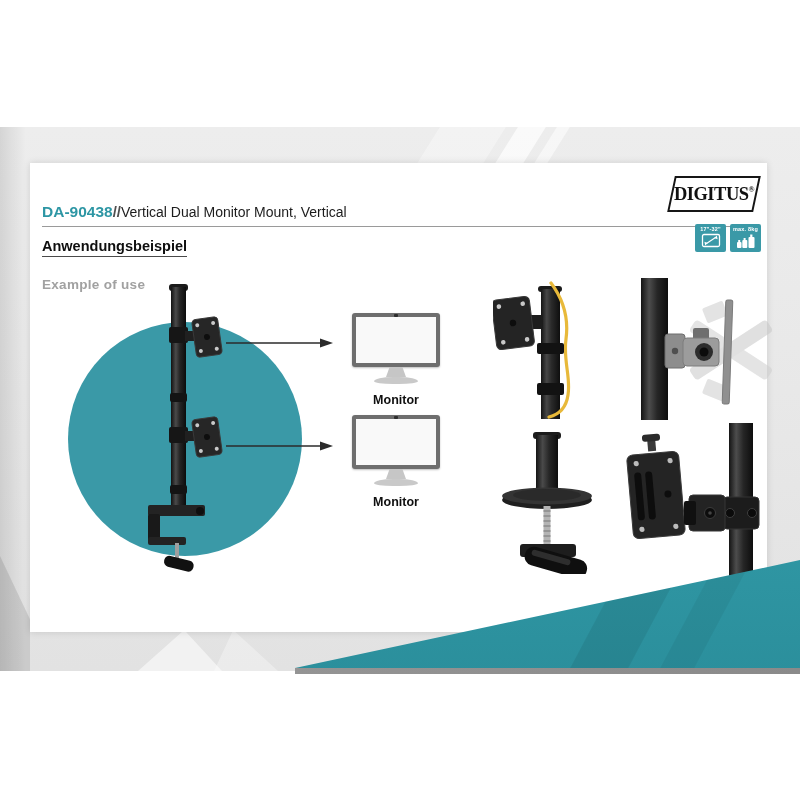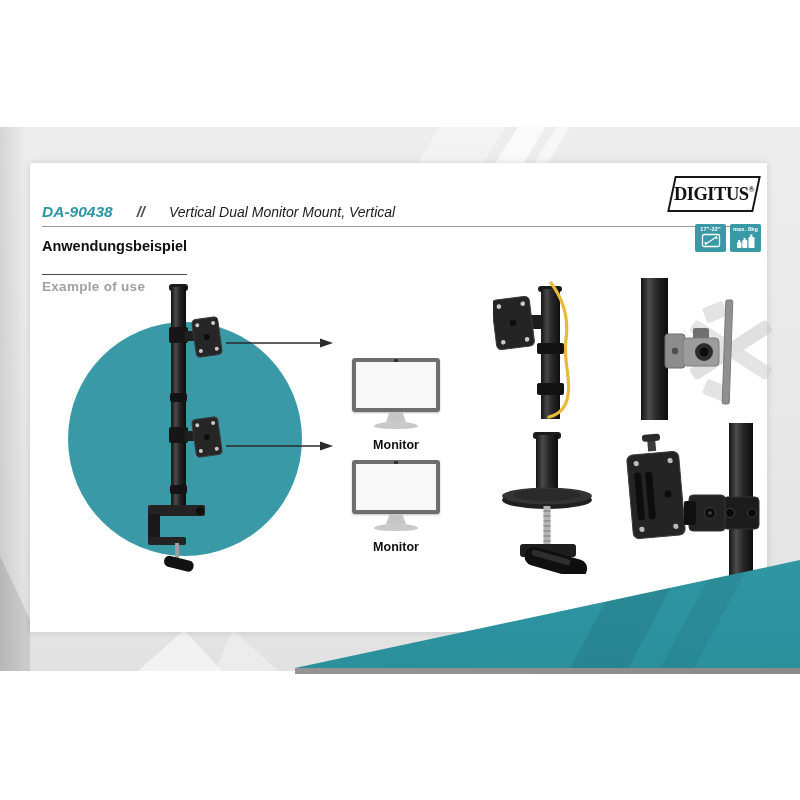--- a/index.html
+++ b/index.html
@@ -37,44 +37,44 @@
 
   
   .logo{position:absolute;right:10px;top:13px;width:86px;height:36px;}
   .logo-box{width:100%;height:100%;border:2.5px solid #161616;box-sizing:border-box;
             transform:skewX(-12deg);display:flex;align-items:center;justify-content:center;background:#fff;}
   .logo-text{transform:skewX(12deg);font-family:"Liberation Serif",serif;font-weight:bold;
              font-size:18.5px;letter-spacing:-.5px;color:#111;white-space:nowrap;}
   .logo-text sup{font-size:8px;vertical-align:8px;letter-spacing:0;}
 
   
-  .hdr{position:absolute;left:12px;top:40px;display:flex;align-items:baseline;gap:24px;white-space:nowrap;font-style:italic;}
+  .hdr{position:absolute;left:12px;top:40px;display:flex;align-items:baseline;gap:0;white-space:nowrap;}
   .pcode{font-weight:bold;font-size:15.5px;color:var(--code-teal,#2d96a4);}
   .sep{font-weight:bold;font-size:15px;color:#4f4f4f;}
   .ptitle{font-size:14px;color:#1c1c1c;}
   .hdr-rule{position:absolute;left:12px;right:10px;top:63px;border-top:1px solid #9a9a9a;}
 
   .sect{position:absolute;left:12px;top:74px;}
   .h-de{display:inline-block;font-weight:bold;font-size:14.5px;color:#0f0f0f;
-        border-bottom:1.5px solid #4a4a4a;padding-bottom:20px;}
-  .h-en{font-weight:bold;font-size:13.5px;color:#a1a1a1;letter-spacing:.3px;margin-top:4px;}
+        border-bottom:1.5px solid #4a4a4a;padding-bottom:2px;}
+  .h-en{font-weight:bold;font-size:13.5px;color:#a1a1a1;letter-spacing:.3px;margin-top:20px;}
 
   
   .badges{position:absolute;right:6px;top:61px;display:flex;gap:4px;}
   .badge{width:31px;height:28px;background:var(--accent-teal,#3a99a7);border-radius:2px;
          color:#fff;text-align:center;box-sizing:border-box;padding-top:2px;}
   .badge-label{font-size:5.5px;font-weight:bold;line-height:7px;letter-spacing:.2px;}
 
   
   .circle{position:absolute;left:38px;top:159px;width:234px;height:234px;border-radius:50%;
           background:var(--accent-teal,#3a99a7);}
   .mount-svg{position:absolute;left:100px;top:112px;}
   .arrows-svg{position:absolute;left:190px;top:170px;}
 
-  .monitor{position:absolute;width:88px;margin-top:45px;}
+  .monitor{position:absolute;width:88px;}
   .monitor.m1{left:322px;top:150px;}
   .monitor.m2{left:322px;top:252px;}
   .frame{position:relative;background:#6e6e6e;border-radius:3px;padding:4px;box-shadow:0 1px 2px rgba(0,0,0,.25);}
   .screen{background:#f9f9f9;height:46px;}
   .cam{position:absolute;top:1px;left:50%;transform:translateX(-50%);width:4px;height:2.5px;
        background:#2d2d2d;border-radius:1px;}
   .neck{width:20px;height:10px;margin:0 auto;background:#c6c6c6;
         clip-path:polygon(18% 0,82% 0,100% 100%,0 100%);}
   .base{width:44px;height:7px;margin:0 auto;background:#c9c9c9;border-radius:50%/70% 70% 45% 45%;}
   .mlabel{text-align:center;font-weight:bold;font-size:12.5px;color:#0f0f0f;margin-top:9px;}

